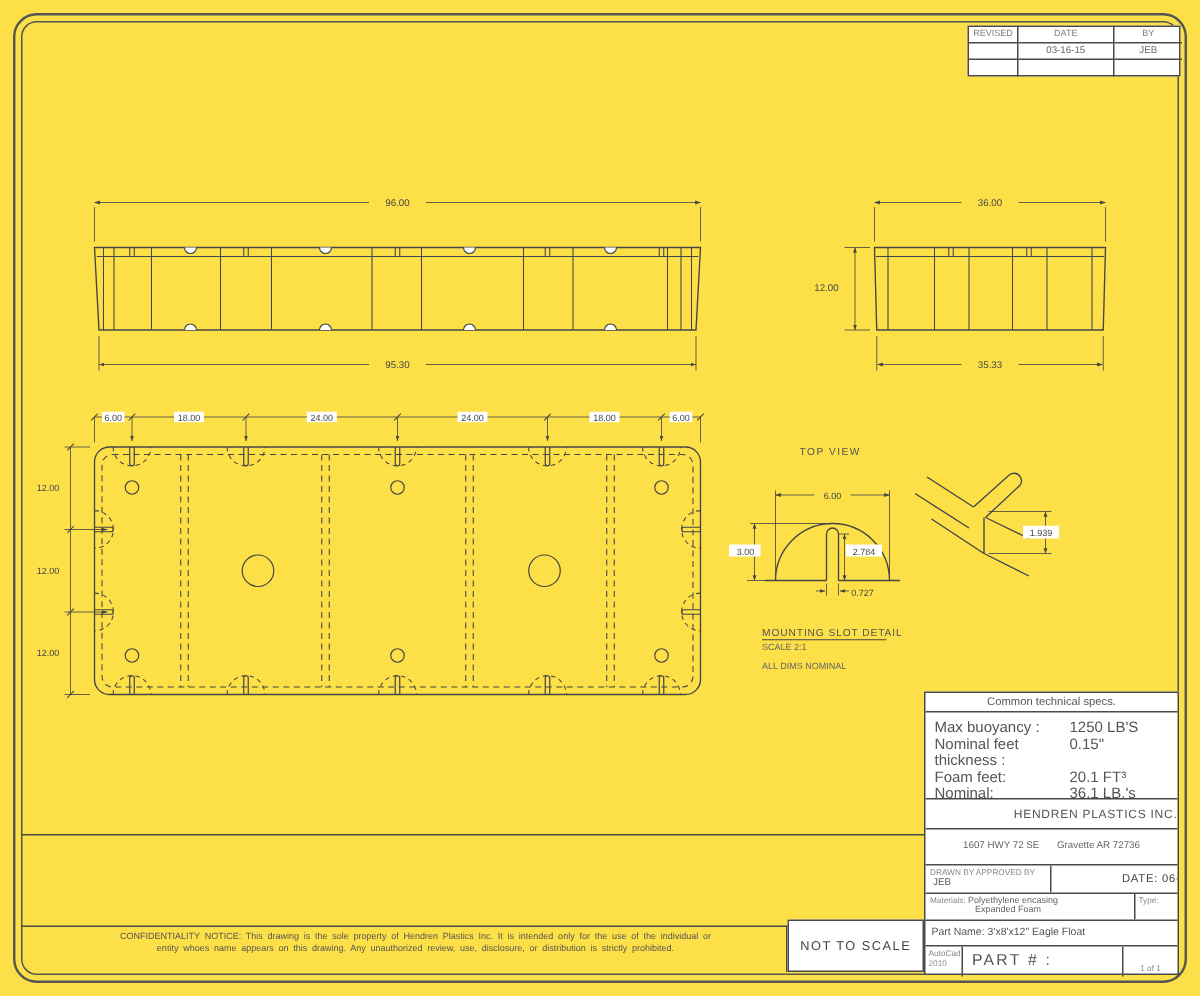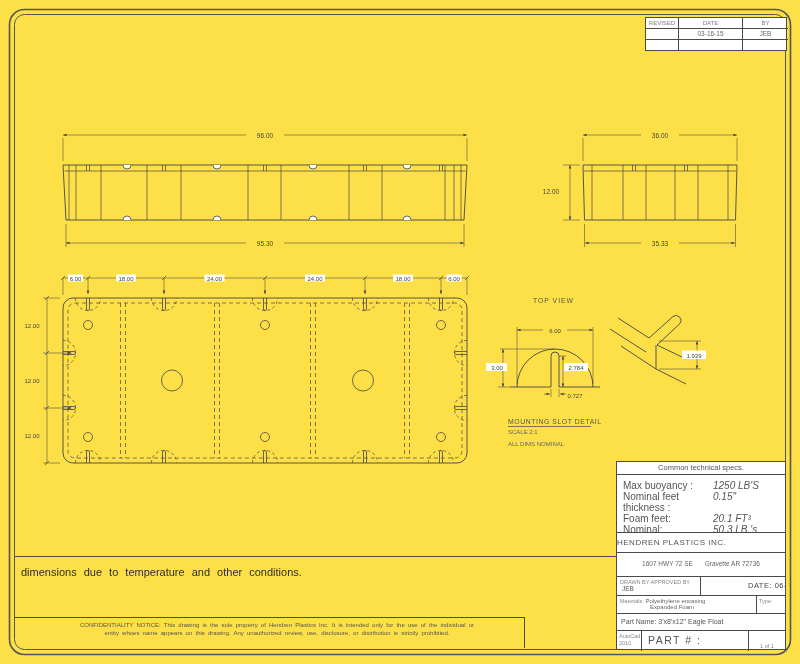--- a/index.html
+++ b/index.html
@@ -18,22 +18,22 @@
   .rev div:nth-child(n+7){border-bottom:none;}
   .rev .val{color:#666;font-size:6.5px;}
 
   
   .tcol{left:616px;top:461px;width:170px;height:189px;border:1px solid #4a4a4a;background:#fff;}
   .tcol>div{box-sizing:border-box;border-bottom:1px solid #4a4a4a;overflow:hidden;}
   .specs-head{height:13px;font-size:7.5px;line-height:12px;text-align:center;color:#555;}
   .specs-body{height:58px;padding:5px 6px 0 6px;}
   .spec-row{display:flex;font-size:10px;line-height:11px;color:#555;}
   .spec-row .lab{flex:1;}
-  .spec-row .val{width:66px;text-align:left;font-style:italic;}
-  .co-name{height:20px;font-size:8px;line-height:19px;text-align:left;color:#555;letter-spacing:.5px;}
+  .spec-row .val{width:66px;text-align:left;}
+  .co-name{height:20px;font-size:8px;line-height:19px;text-align:right;color:#555;letter-spacing:.5px;}
   .co-addr{height:24px;font-size:6.5px;line-height:22px;text-align:center;color:#666;}
   .co-addr span{margin:0 5px;}
   .drawn{height:19px;display:grid;grid-template-columns:84px 84px;gap:40px;}
   .drawn .l{border-right:1px solid #4a4a4a;padding:2px 0 0 3px;}
   .drawn .l .small{font-size:5.5px;color:#888;}
   .drawn .l .init{font-size:6.5px;color:#555;padding-left:2px;}
   .drawn .r{font-size:7.5px;color:#444;text-align:center;line-height:18px;letter-spacing:.5px;}
   .mats{height:18px;display:grid;grid-template-columns:140px 28px;}
   .mats .l{border-right:1px solid #4a4a4a;padding:1.5px 0 0 3px;font-size:5.5px;color:#888;}
   .mats .l .m1{color:#666;font-size:6px;}
@@ -263,21 +263,21 @@
       <div class="spec-row">
         <span class="lab">Nominal feet thickness :</span>
         <span class="val">0.15"</span>
       </div>
       <div class="spec-row">
         <span class="lab">Foam feet:</span>
         <span class="val">20.1 FT³</span>
       </div>
       <div class="spec-row">
         <span class="lab">Nominal:</span>
-        <span class="val">50.3 LB.'s</span>
+        <span class="val">36.1 LB.'s</span>
       </div>
     </div>
     <div class="co-name">HENDREN PLASTICS INC.</div>
     <div class="co-addr">
       <span>1607 HWY 72 SE</span>
       <span>Gravette AR 72736</span>
     </div>
     <div class="drawn">
       <div class="l">
         <div class="small">
@@ -307,22 +307,22 @@
       <div class="cad">
         <div>AutoCad</div>
         <div>2010</div>
       </div>
       <div class="pn">PART # : EF3812</div>
       <div class="of">1 of 1</div>
     </div>
   </div>
 
   <div class="abs disc">
-    <div>dimensions due to temperature and other conditions.</div>
   </div>
 
   <div class="abs conf">
     <div>CONFIDENTIALITY NOTICE: This drawing is the sole property of Hendren Plastics Inc. It is intended only for the use of the individual or</div>
     <div>entity whoes name appears on this drawing. Any unauthorized review, use, disclosure, or distribution is strictly prohibited.</div>
   </div>
 
+  <div class="abs nts">NOT TO SCALE</div>
 
 </div>
 
 </body></html>

